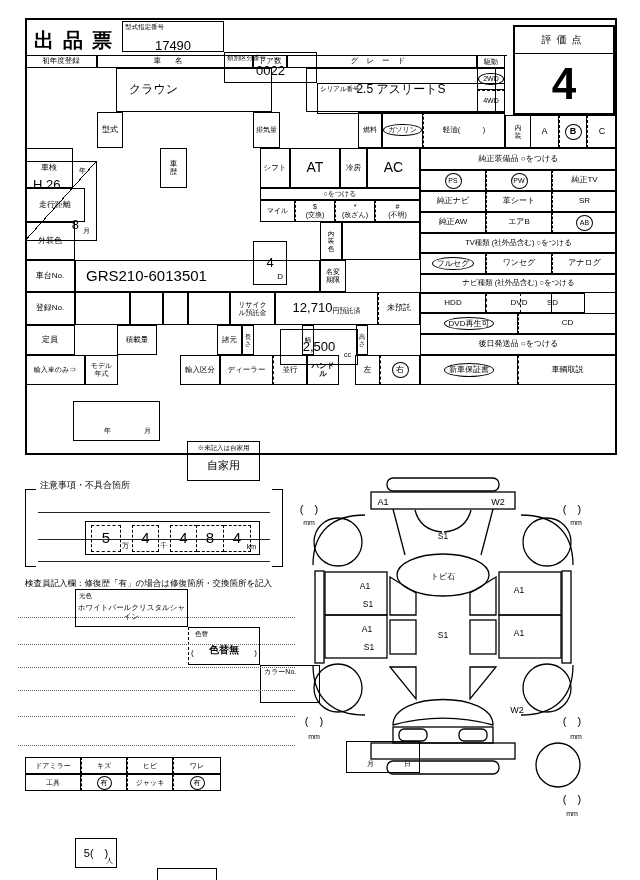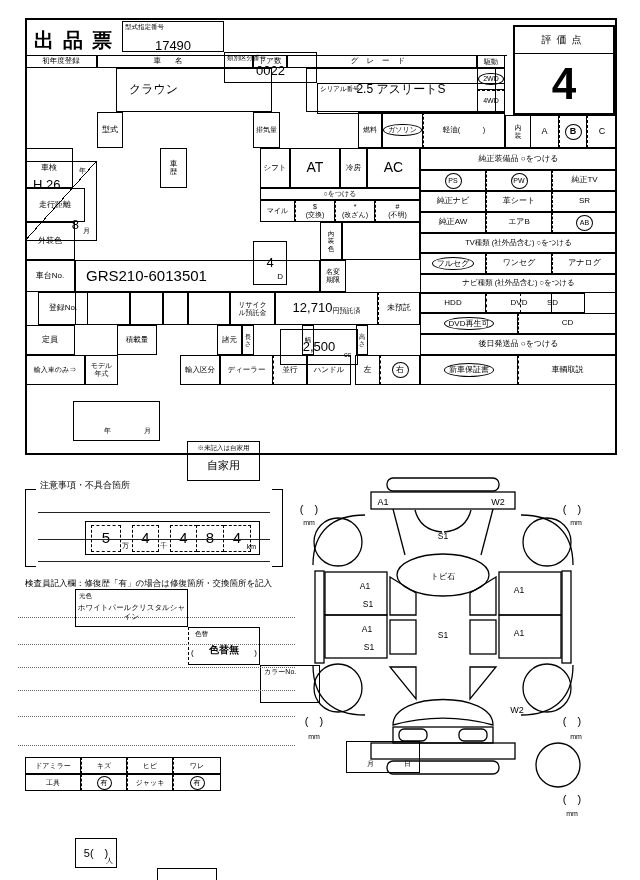--- a/index.html
+++ b/index.html
@@ -156,21 +156,21 @@
   <div class="cl" style="left:342px;top:222px;width:78px;height:38px;"></div>
 
   <div class="cl s8" style="left:25px;top:260px;width:50px;height:32px;">車台No.</div>
   <div class="cl s15 left" style="left:75px;top:260px;width:245px;height:32px;padding-left:10px;">GRS210-6013501</div>
   <div class="cl s7 stack" style="left:320px;top:260px;width:26px;height:32px;padding:0 5px;">名変期限</div>
   <div class="cl rel" style="left:346px;top:260px;width:74px;height:32px;">
     <span class="abs s7" style="left:20px;bottom:4px;">月</span>
     <span class="abs s7" style="right:8px;bottom:4px;">日</span>
   </div>
 
-  <div class="cl s8" style="left:25px;top:292px;width:50px;height:33px;margin-left:13px;">登録No.</div>
+  <div class="cl s8" style="left:25px;top:292px;width:50px;height:33px;">登録No.</div>
   <div class="cl" style="left:75px;top:292px;width:55px;height:33px;"></div>
   <div class="cl" style="left:130px;top:292px;width:33px;height:33px;"></div>
   <div class="cl" style="left:163px;top:292px;width:25px;height:33px;"></div>
   <div class="cl" style="left:188px;top:292px;width:42px;height:33px;"></div>
   <div class="cl s7 stack" style="left:230px;top:292px;width:45px;height:33px;padding:0 4px;">リサイクル預託金</div>
   <div class="cl" style="left:275px;top:292px;width:103px;height:33px;">
     <span class="s13">12,710</span>
     <span class="s7" style="margin-top:4px;">円預託済</span>
   </div>
   <div class="cl s8 bl-d" style="left:378px;top:292px;width:42px;height:33px;">未預託</div>
@@ -190,21 +190,21 @@
   <div class="cl s6" style="left:302px;top:325px;width:12px;height:30px;">幅</div>
 
   <div class="cl s6 stack" style="left:356px;top:325px;width:12px;height:30px;padding:0 2px;">高さ</div>
 
   <div class="cl s7" style="left:25px;top:355px;width:60px;height:30px;">輸入車のみ⇒</div>
   <div class="cl s7 stack" style="left:85px;top:355px;width:33px;height:30px;padding:0 4px;">モデル年式</div>
 
   <div class="cl s75" style="left:180px;top:355px;width:40px;height:30px;">輸入区分</div>
   <div class="cl s75" style="left:220px;top:355px;width:53px;height:30px;">ディーラー</div>
   <div class="cl s75 bl-d" style="left:273px;top:355px;width:34px;height:30px;">並行</div>
-  <div class="cl s75" style="left:307px;top:355px;width:44px;height:30px;">ハンドル</div>
+  <div class="cl s75" style="left:307px;top:355px;width:32px;height:30px;font-weight:bold;">ハンドル</div>
   <div class="cl s8" style="left:355px;top:355px;width:25px;height:30px;">左</div>
   <div class="cl s8 bl-d" style="left:380px;top:355px;width:40px;height:30px;">
       <span class="circ">右</span>
     </div>
 
   <div class="cl s8" style="left:420px;top:148px;width:197px;height:22px;">純正装備品 ○をつける</div>
   <div class="cl s7" style="left:420px;top:170px;width:66px;height:21px;">
       <span class="circ">PS</span>
     </div>
   <div class="cl s7 bl-d" style="left:486px;top:170px;width:66px;height:21px;">

